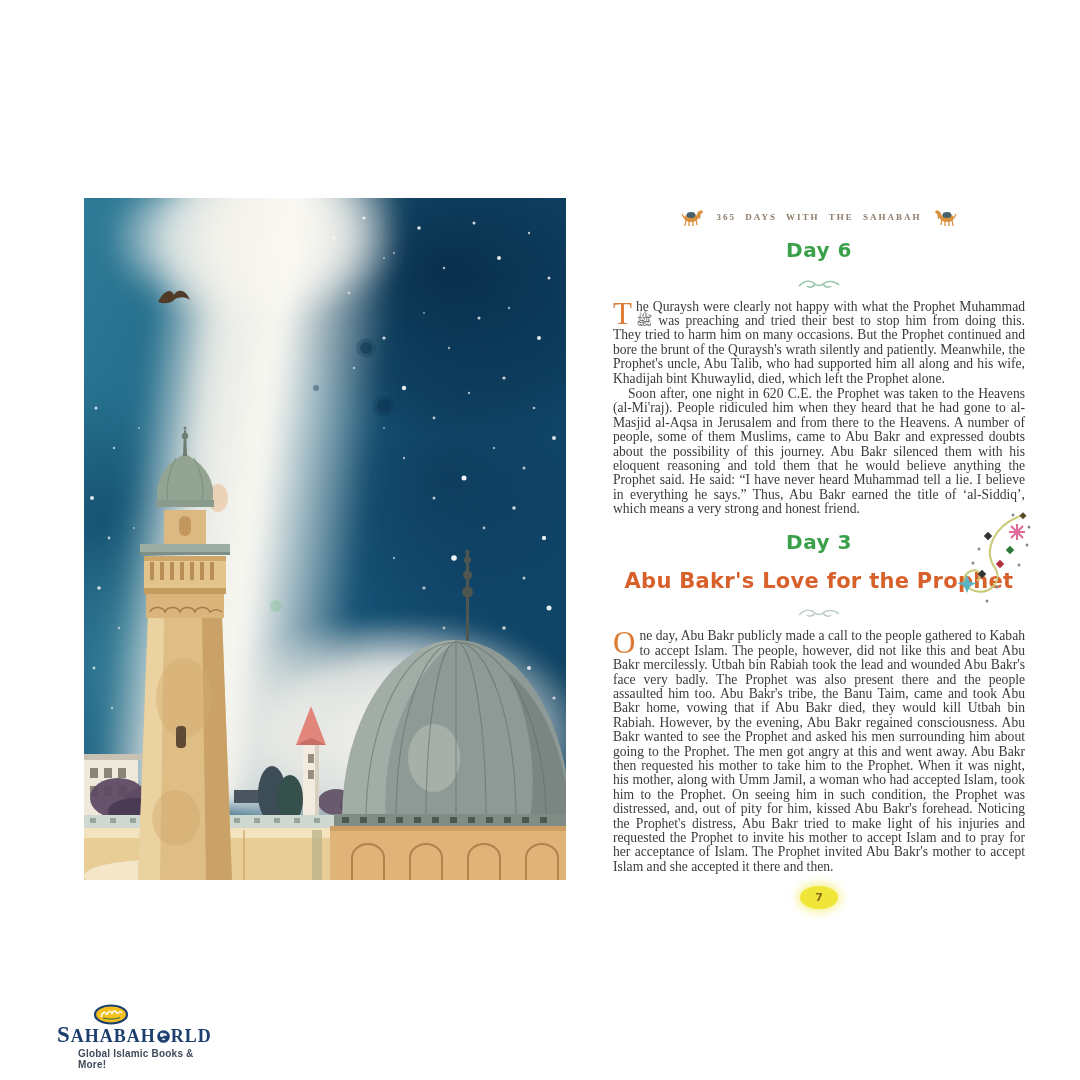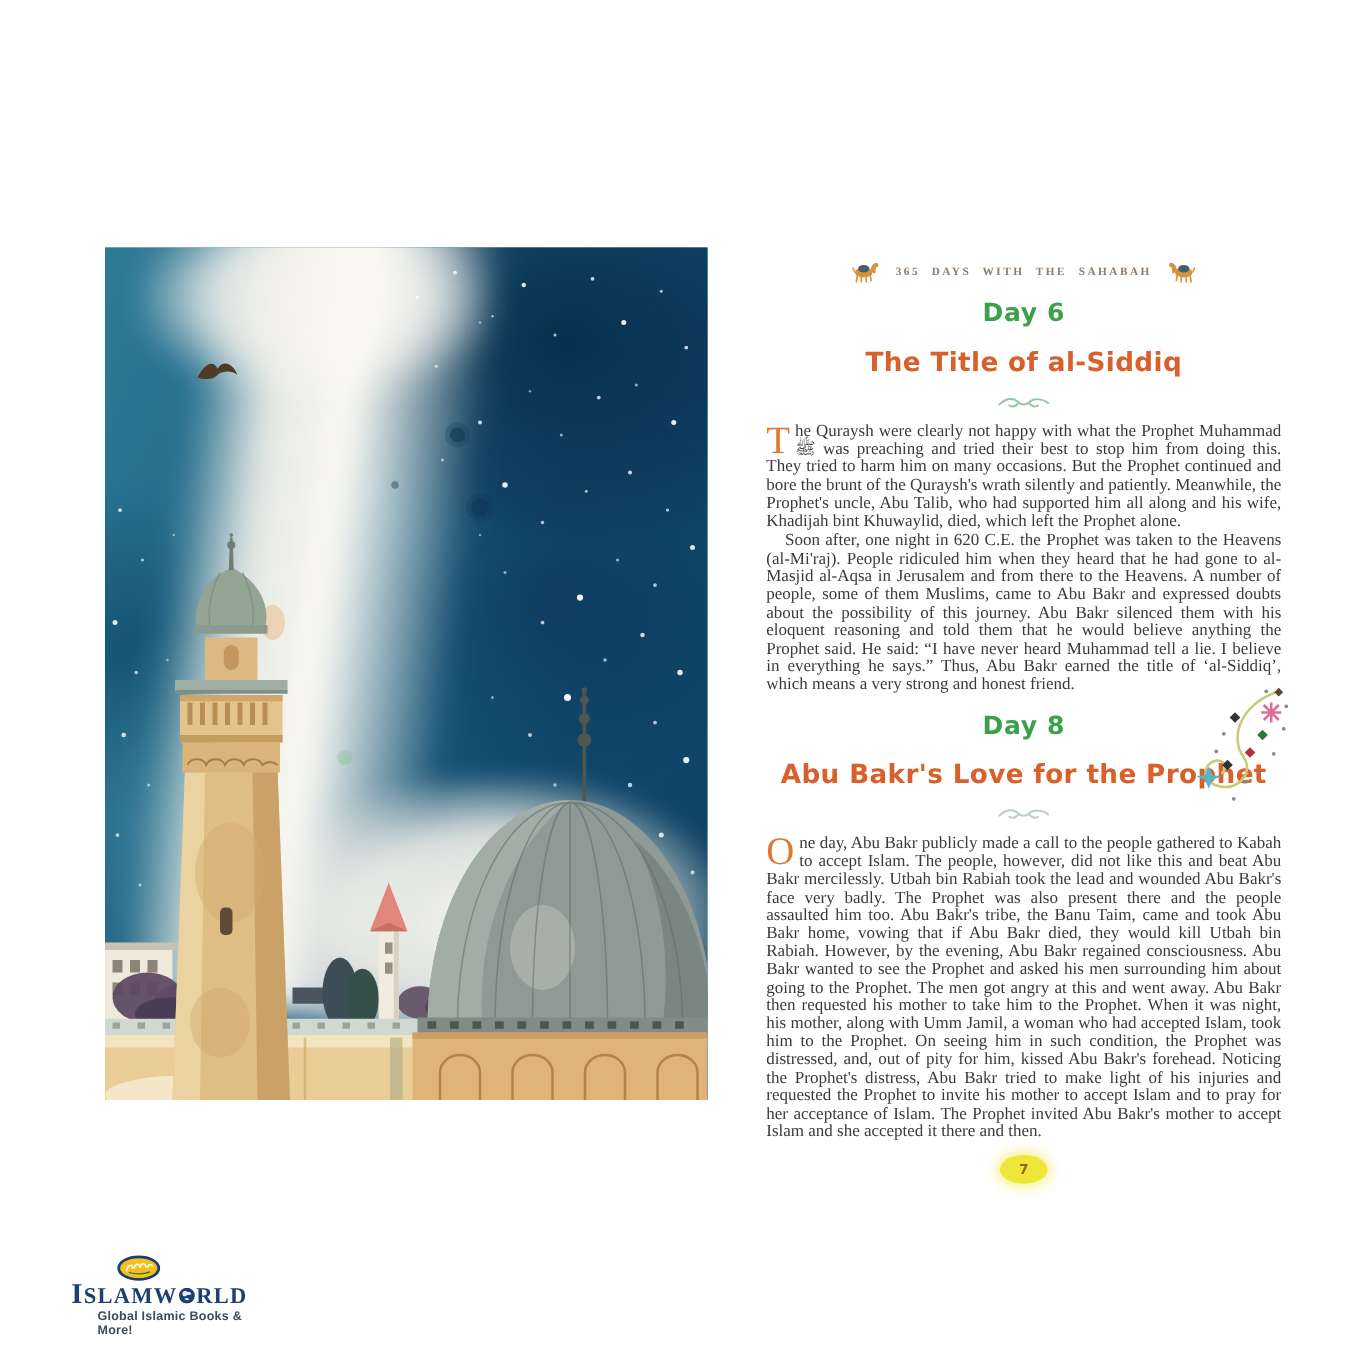--- a/index.html
+++ b/index.html
@@ -297,21 +297,20 @@
         <path d="M17 11 C19 4 21 4 22 7 L21 13 Z" fill="#d9913f"></path>
         <circle cx="22" cy="6" r="1.8" fill="#d9913f"></circle>
         <path d="M7 14 L6 20 M10 14 L10 20 M14 14 L14 20 M17 13 L18 19" stroke="#d9913f" stroke-width="1.3"></path>
         <path d="M5 12 L3 8" stroke="#d9913f" stroke-width="1.2"></path>
         <ellipse cx="12" cy="9" rx="4.5" ry="3" fill="#46606b"></ellipse>
       </svg>
     </div>
 
     <section>
       <h2 class="day-heading">Day 6</h2>
-      <h1 class="title-heading">The Title of al-Siddiq</h1>
       <div class="ornament">
         <svg width="44" height="12" viewBox="0 0 44 12">
           <path d="M2 8 C8 2 14 2 18 6 C20 8 24 8 26 6 C30 2 38 3 42 7 M18 6 C16 9.5 12 10 10 8 M26 6 C28 9.5 32 10 34 8" stroke="#7bb896" stroke-width="1.6" fill="none" opacity=".8"></path>
         </svg>
       </div>
       <p class="para first"><span class="dropcap">T</span><span>he Quraysh were clearly not happy with what the Prophet Muhammad ﷺ was preaching and tried their best to stop him from doing this. They tried to harm him on many occasions. But the Prophet continued and bore the brunt of the Quraysh's wrath silently and patiently. Meanwhile, the Prophet's uncle, Abu Talib, who had supported him all along and his wife, Khadijah bint Khuwaylid, died, which left the Prophet alone.</span></p>
       <p class="para indent">Soon after, one night in 620 C.E. the Prophet was taken to the Heavens (al-Mi'raj). People ridiculed him when they heard that he had gone to al-Masjid al-Aqsa in Jerusalem and from there to the Heavens. A number of people, some of them Muslims, came to Abu Bakr and expressed doubts about the possibility of this journey. Abu Bakr silenced them with his eloquent reasoning and told them that he would believe anything the Prophet said. He said: “I have never heard Muhammad tell a lie. I believe in everything he says.” Thus, Abu Bakr earned the title of ‘al-Siddiq’, which means a very strong and honest friend.</p>
     </section>
 
     <section class="section-day5">
@@ -333,21 +332,21 @@
               <circle cx="26" cy="44" r="1.5"></circle>
               <circle cx="44" cy="82" r="1.5"></circle>
             <circle cx="66" cy="60" r="1.5"></circle>
               <circle cx="20" cy="58" r="1.5"></circle>
               <circle cx="74" cy="40" r="1.5"></circle>
             <circle cx="34" cy="96" r="1.5"></circle>
               <circle cx="76" cy="22" r="1.5"></circle>
           </g>
         </svg>
       </div>
-      <h2 class="day-heading" style="margin-top:0">Day 8</h2>
+      <h2 class="day-heading" style="margin-top:0">Day 3</h2>
       <h1 class="title-heading">Abu Bakr's Love for the Prophet</h1>
       <div class="ornament">
         <svg width="44" height="12" viewBox="0 0 44 12">
           <path d="M2 8 C8 2 14 2 18 6 C20 8 24 8 26 6 C30 2 38 3 42 7 M18 6 C16 9.5 12 10 10 8 M26 6 C28 9.5 32 10 34 8" stroke="#9fb8a8" stroke-width="1.6" fill="none" opacity=".7"></path>
         </svg>
       </div>
       <p class="para first"><span class="dropcap">O</span><span>ne day, Abu Bakr publicly made a call to the people gathered to Kabah to accept Islam. The people, however, did not like this and beat Abu Bakr mercilessly. Utbah bin Rabiah took the lead and wounded Abu Bakr's face very badly. The Prophet was also present there and the people assaulted him too. Abu Bakr's tribe, the Banu Taim, came and took Abu Bakr home, vowing that if Abu Bakr died, they would kill Utbah bin Rabiah. However, by the evening, Abu Bakr regained consciousness. Abu Bakr wanted to see the Prophet and asked his men surrounding him about going to the Prophet. The men got angry at this and went away. Abu Bakr then requested his mother to take him to the Prophet. When it was night, his mother, along with Umm Jamil, a woman who had accepted Islam, took him to the Prophet. On seeing him in such condition, the Prophet was distressed, and, out of pity for him, kissed Abu Bakr's forehead. Noticing the Prophet's distress, Abu Bakr tried to make light of his injuries and requested the Prophet to invite his mother to accept Islam and to pray for her acceptance of Islam. The Prophet invited Abu Bakr's mother to accept Islam and she accepted it there and then.</span></p>
     </section>
 
     <div class="pagenum">
@@ -356,21 +355,21 @@
   </div>
 
   <div class="logo">
     <div class="logo-emblem">
       <svg width="36" height="21" viewBox="0 0 36 21">
         <ellipse cx="18" cy="10.5" rx="16" ry="9" fill="#f3c01d" stroke="#1d3f6f" stroke-width="2.2"></ellipse>
         <path d="M8 13 C10 7 13 7 13 11 M14 11 C15 7 18 6 19 10 C20 6 23 6 24 10 M25 10 C26 7 28 7 29 9" stroke="#ffffff" stroke-width="1.3" fill="none"></path>
         <path d="M10 14 C16 15.5 22 15.5 27 13.5" stroke="#2a6a4a" stroke-width="1" fill="none"></path>
       </svg>
     </div>
-    <div class="wordmark"><span>ISLAMW</span><span class="globe"><svg width="13" height="13" viewBox="0 0 13 13">
+    <div class="wordmark"><span>SAHABAH</span><span class="globe"><svg width="13" height="13" viewBox="0 0 13 13">
             <circle cx="6.5" cy="6.5" r="6.3" fill="#1d3f6f"></circle>
             <path d="M3 4 C4 2.5 6 2.5 7 3.5 C8.5 3 10 4 10 5.5 C8.5 6 7 5.5 6 6.5 C5 7.5 3.5 7 3 6 Z" fill="#ffffff" opacity=".9"></path>
             <path d="M4.5 9 C5.5 8 7.5 8.2 8.5 9.2 C7.5 10.5 5.5 10.5 4.5 9 Z" fill="#ffffff" opacity=".85"></path>
           </svg></span><span>RLD</span></div>
     <div class="tagline">Global Islamic Books &amp; More!</div>
   </div>
 
 </div>
 
 </body></html>

